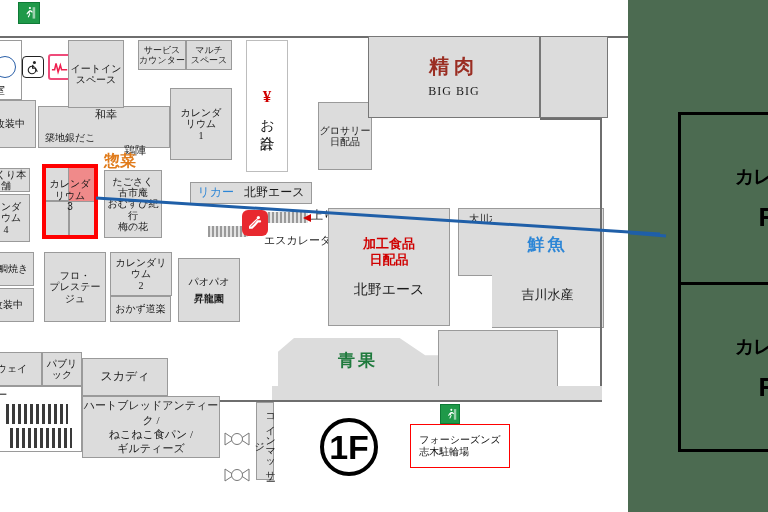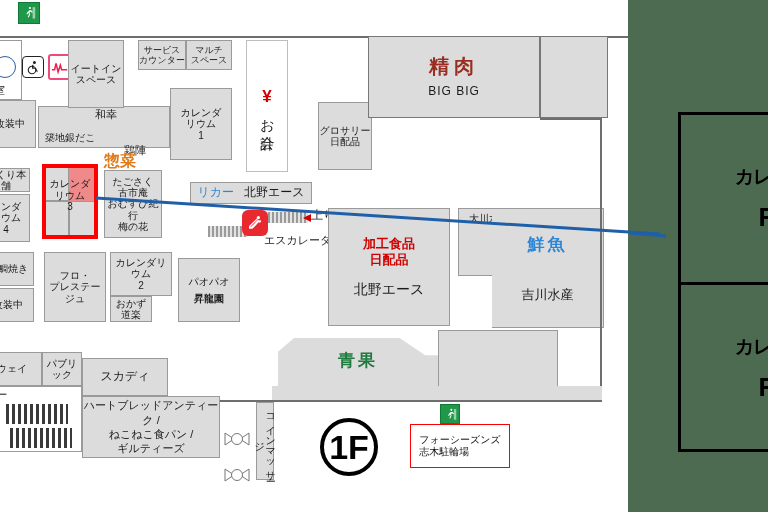--- a/index.html
+++ b/index.html
@@ -30,20 +30,21 @@
   .callout .kn{font-size:19px;font-weight:700;letter-spacing:-1px;white-space:nowrap;}
   .callout .fl{font-size:26px;font-weight:700;margin-top:12px;white-space:nowrap;}
 
   
   .rm{
     position:absolute;box-sizing:border-box;
     background:#dcdcdc;border:1px solid #9a9a9a;
     display:flex;flex-direction:column;align-items:center;justify-content:center;
     text-align:center;color:#1a1a1a;line-height:1.12;
     font-size:10px;
+    font-family:Liberation Serif, serif;
   }
   .rm.white{background:#ffffff;}
   .rm.thick{border:1px solid #777;}
   .lbl{position:absolute;color:#1a1a1a;line-height:1.15;text-align:center;}
   .vtext{writing-mode:vertical-rl;text-orientation:upright;}
 
   .red{color:#d00000;}
   .green{color:#1f7a3d;}
   .blue{color:#2d86d6;}
   .orange{color:#e07b1b;}
@@ -221,21 +222,21 @@
     <span>改装中</span>
   </div>
   <div class="rm" style="left:44px;top:252px;width:62px;height:70px;font-size:10px;">
     <span style="white-space:pre-line">フロ・
 プレステージュ</span>
   </div>
   <div class="rm" style="left:110px;top:252px;width:62px;height:44px;font-size:10px;">
     <span style="white-space:pre-line">カレンダリウム
 2</span>
   </div>
-  <div class="rm" style="left:110px;top:296px;width:42px;height:26px;font-size:10px;">
+  <div class="rm" style="left:110px;top:296px;width:61px;height:26px;font-size:10px;">
     <span>おかず道楽</span>
   </div>
 
   <div class="rm" style="left:178px;top:258px;width:62px;height:64px;font-size:10px;">
     <span>パオパオ</span>
     <span style="margin-top:6px;font-weight:700;">昇龍園</span>
   </div>
 
   <div class="rm" style="left:328px;top:208px;width:122px;height:118px;font-size:12px;">
     <span class="red" style="font-size:13px;font-weight:700;white-space:pre-line;line-height:1.25;">加工食品

